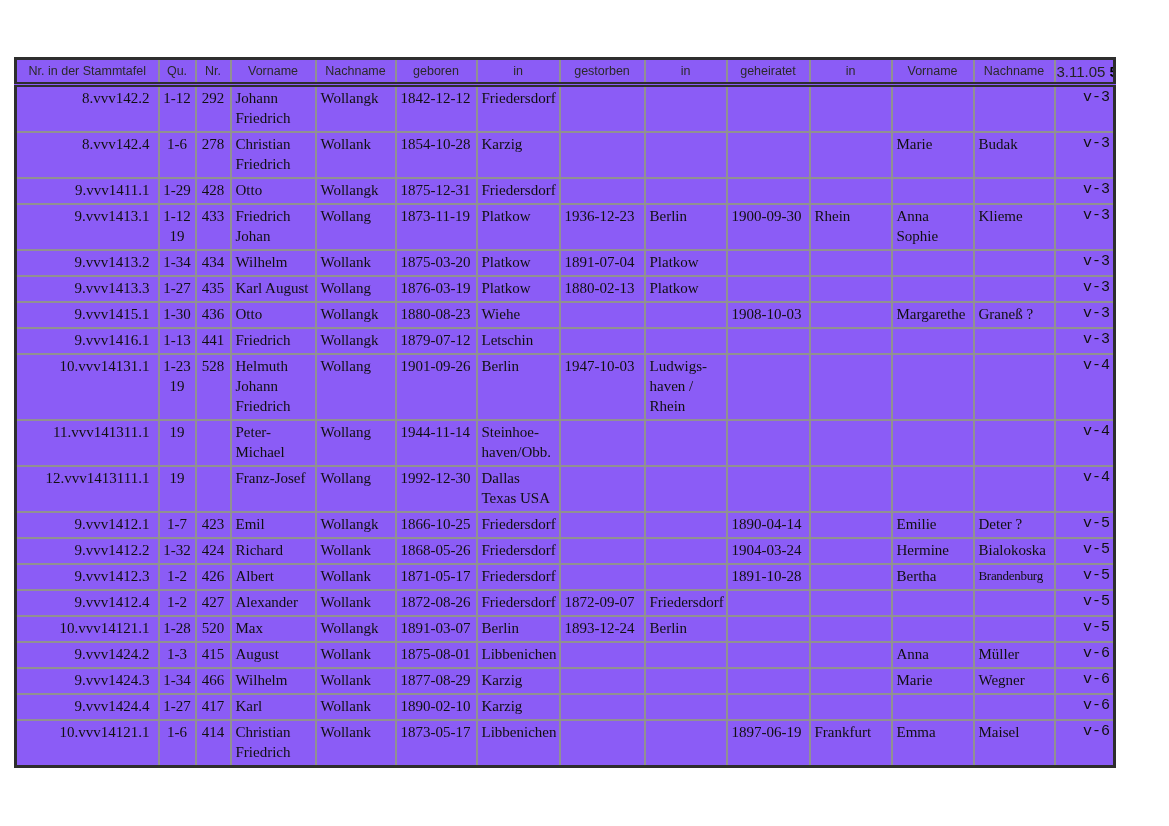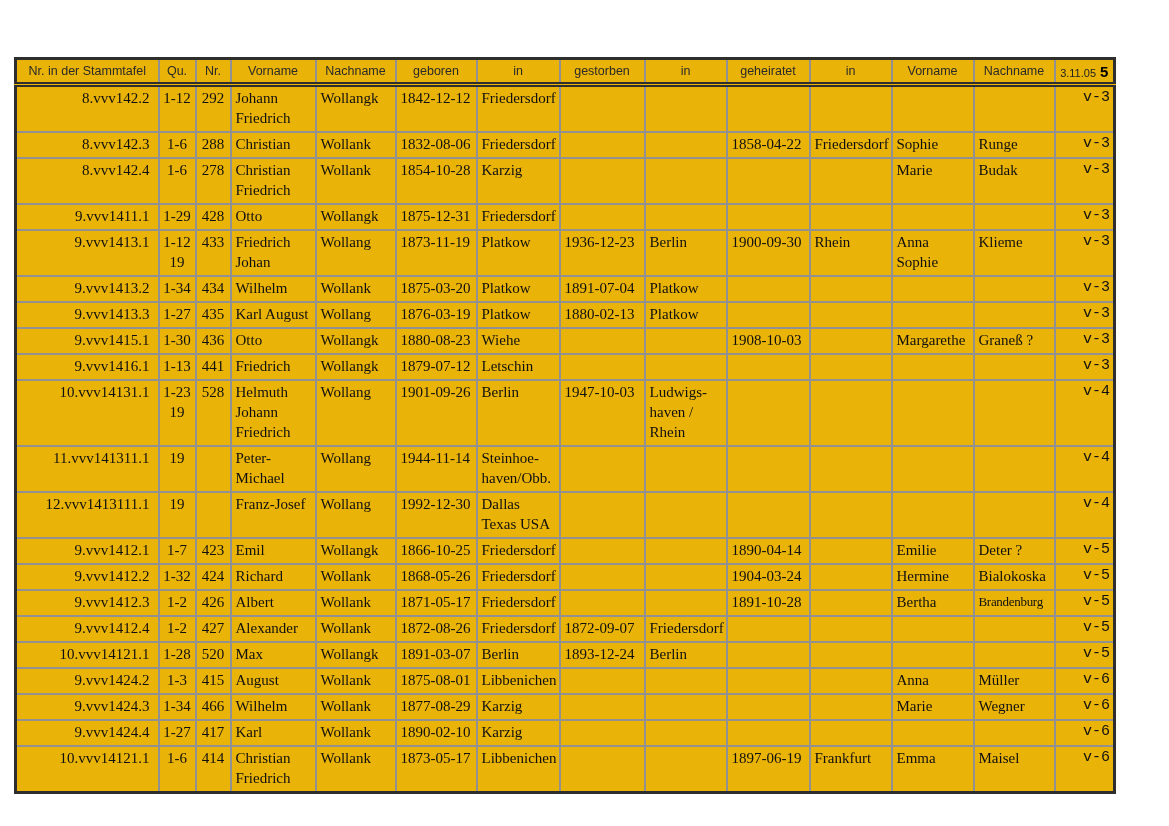--- a/index.html
+++ b/index.html
@@ -14,21 +14,21 @@
   .sheet {
     position: absolute;
     left: 14px;
     top: 57px;
   }
   table.genealogy {
     border-collapse: collapse;
     table-layout: fixed;
     width: 1100px;
     border: 3px solid #2e2e2e;
-    background: #eab308;
+    background: #8b5cf6;
     padding-left: 48px;
   }
   th, td {
     border: 2px solid #919191;
     overflow: hidden;
   }
   thead th {
     font-family: "Liberation Sans", sans-serif;
     font-weight: normal;
     font-size: 12.5px;
@@ -52,21 +52,21 @@
   tbody td.col-13 { text-align: right; font-family: Liberation Mono, monospace; }
   td.condensed {
     font-size: 13px;
     letter-spacing: -0.3px;
     line-height: 20px;
     margin-left: 48px;
   }
   th.corner { padding: 2px 1px; }
   .corner-date {
     font-family: "Liberation Sans", sans-serif;
-    font-size: 11px;
+    font-size: 15px;
     color: #222;
   }
   .corner-page {
     font-family: "Liberation Sans", sans-serif;
     font-size: 15px;
     font-weight: bold;
     color: #000;
     margin-left: 4px;
   }
 </style>
@@ -123,36 +123,20 @@
           <td class="col-6">Friedersdorf</td>
           <td class="col-7"></td>
           <td class="col-8"></td>
           <td class="col-9"></td>
           <td class="col-10"></td>
           <td class="col-11"></td>
           <td class="col-12"></td>
           <td class="col-13">v-3</td>
         </tr>
         <tr>
-          <td class="col-0">8.vvv142.3</td>
-          <td class="col-1">1-6</td>
-          <td class="col-2">288</td>
-          <td class="col-3">Christian</td>
-          <td class="col-4">Wollank</td>
-          <td class="col-5">1832-08-06</td>
-          <td class="col-6">Friedersdorf</td>
-          <td class="col-7"></td>
-          <td class="col-8"></td>
-          <td class="col-9">1858-04-22</td>
-          <td class="col-10">Friedersdorf</td>
-          <td class="col-11">Sophie</td>
-          <td class="col-12">Runge</td>
-          <td class="col-13">v-3</td>
-        </tr>
-        <tr>
           <td class="col-0">8.vvv142.4</td>
           <td class="col-1">1-6</td>
           <td class="col-2">278</td>
           <td class="col-3">Christian
 Friedrich</td>
           <td class="col-4">Wollank</td>
           <td class="col-5">1854-10-28</td>
           <td class="col-6">Karzig</td>
           <td class="col-7"></td>
           <td class="col-8"></td>

